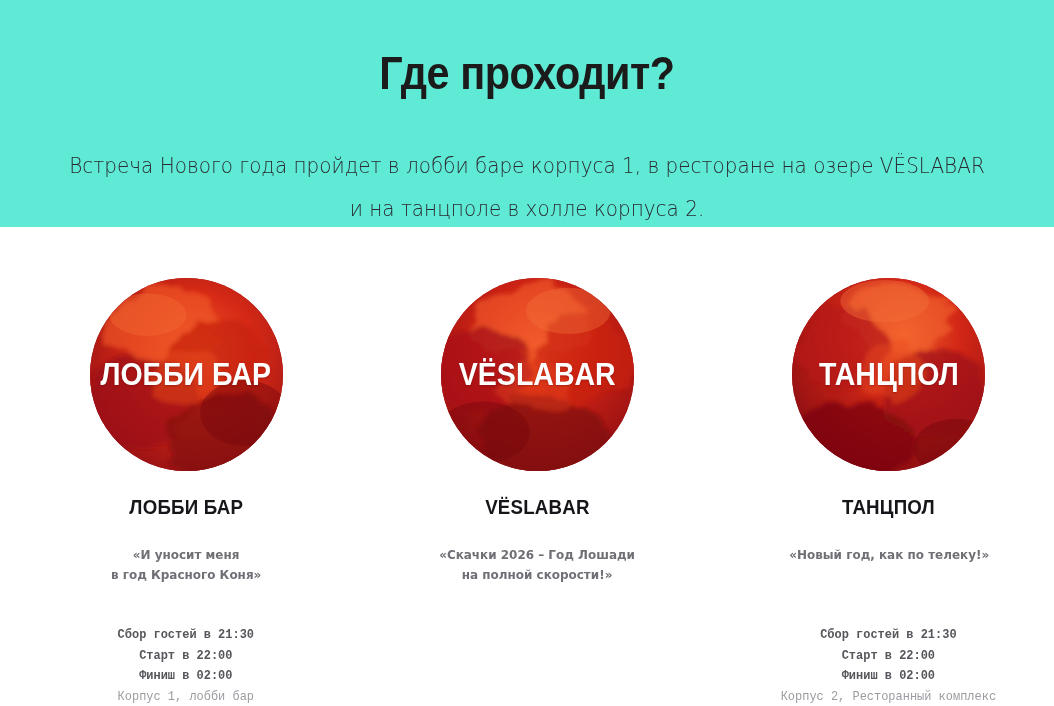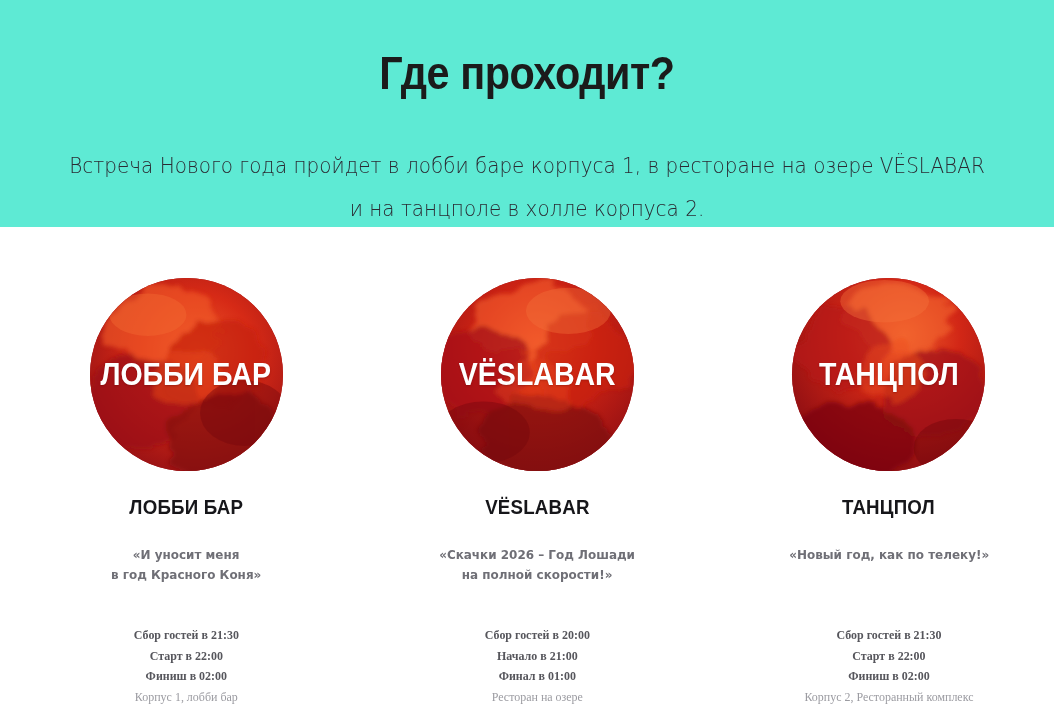--- a/index.html
+++ b/index.html
@@ -130,21 +130,21 @@
     font-family: "DejaVu Sans", sans-serif;
     font-weight: 700;
     font-size: 12.6px;
     line-height: 20px;
     color: #6f6f76;
     text-align: center;
     max-width: 300px;
     transform: scaleX(0.95);
   }
   .card-schedule {
-    font-family: Liberation Serif, serif;
+    font-family: Liberation Mono, monospace;
     font-size: 12.6px;
     line-height: 20.5px;
     text-align: center;
     color: #56565c;
   }
   .card-schedule .sched-line {
     font-weight: 700;
     color: #56565c;
     transform: scaleX(0.95);
   }
@@ -246,26 +246,20 @@
         </svg>
       </div>
       <span class="media-label">VËSLABAR</span>
     </div>
     <h2 class="card-title">VËSLABAR</h2>
     <div class="card-quote">
       <div>«Скачки 2026 – Год Лошади</div>
       <div>на полной скорости!»</div>
     </div>
     <div class="spacer-gap-2"></div>
-    <div class="card-schedule">
-      <div class="sched-line">Сбор гостей в 20:00</div>
-      <div class="sched-line">Начало в 21:00</div>
-      <div class="sched-line">Финал в 01:00</div>
-      <div class="sched-venue">Ресторан на озере</div>
-    </div>
   </article>
 
   <article class="card">
     <div class="card-media">
       <div class="disc">
         <svg viewBox="0 0 200 200" preserveAspectRatio="xMidYMid slice" aria-hidden="true">
           <defs>
             <radialGradient id="g3a" cx="58%" cy="30%" r="76%">
               <stop offset="0%" stop-color="#f05f2c"></stop>
               <stop offset="38%" stop-color="#d22716"></stop>

